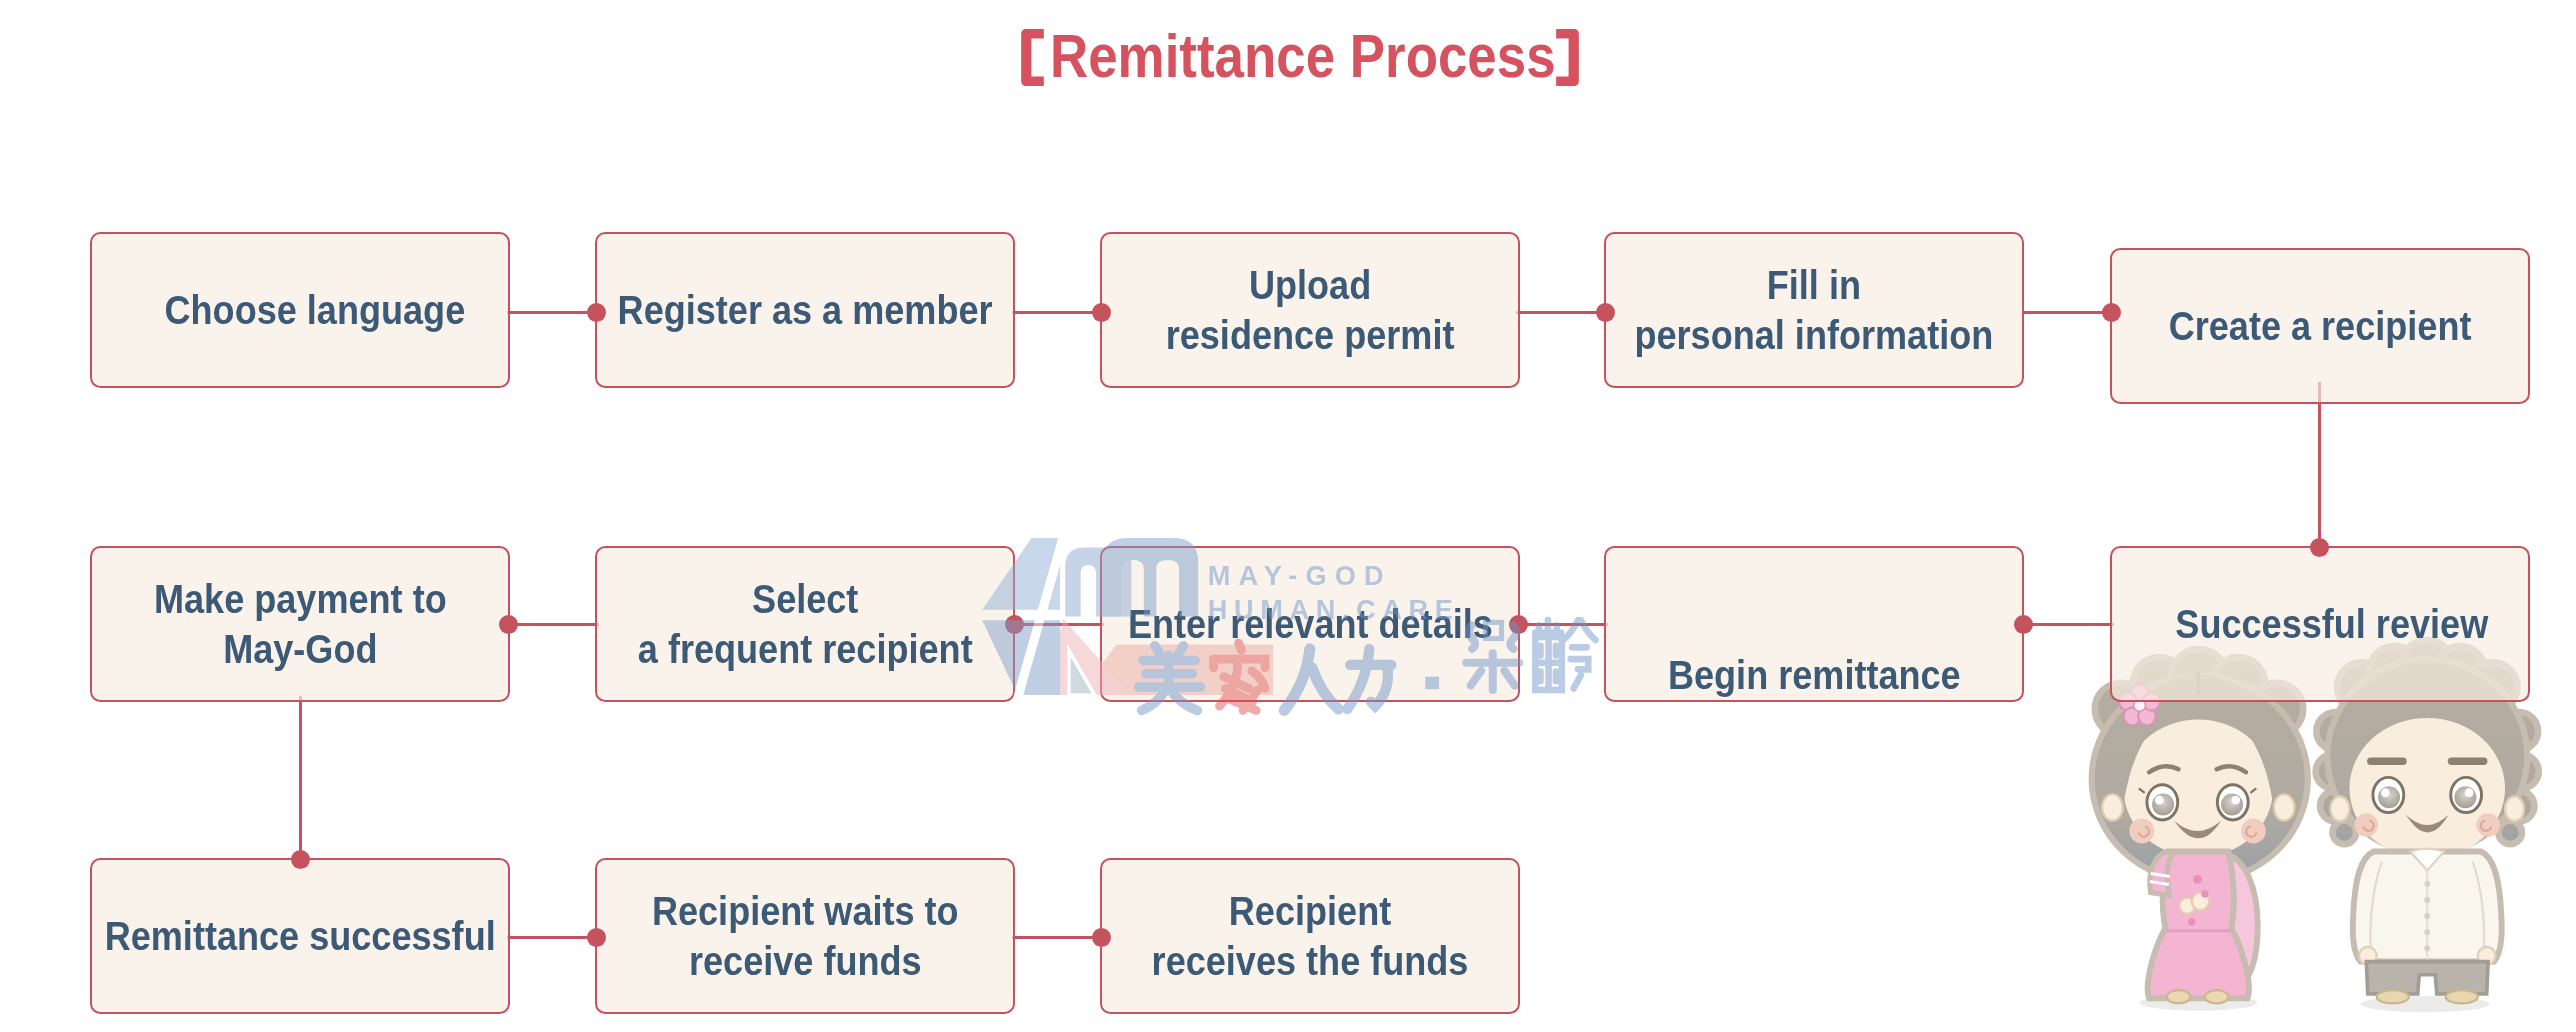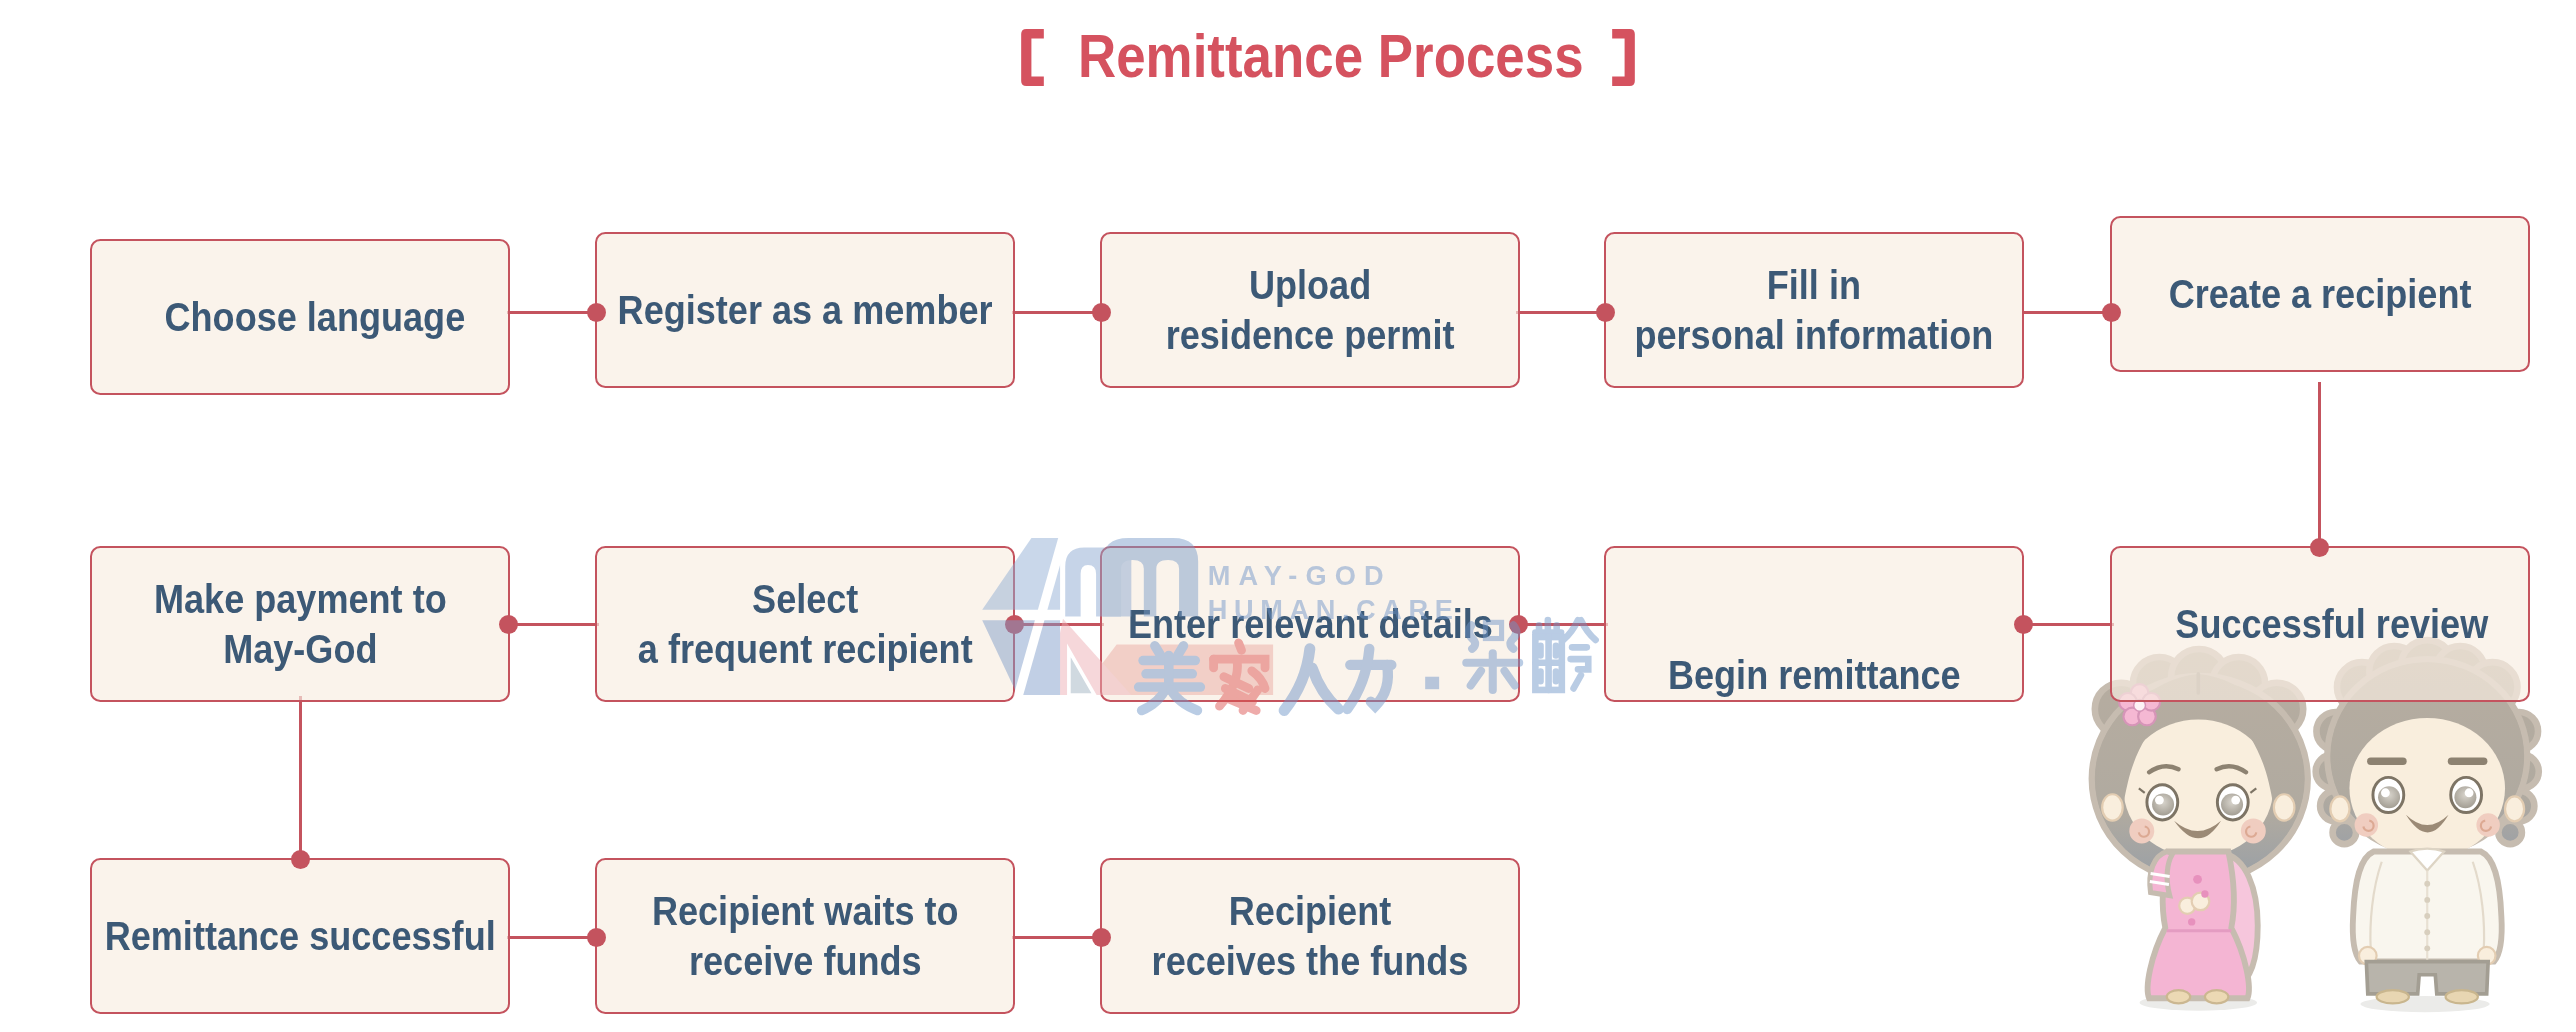--- a/index.html
+++ b/index.html
@@ -7,21 +7,21 @@
        font-family:"Liberation Sans",sans-serif;}
   .box{position:absolute;box-sizing:border-box;width:420px;height:156px;
        background:rgba(248,237,226,0.68);border:2.9px solid #c4535e;border-radius:10.3px;
        display:flex;align-items:center;justify-content:center;text-align:center;
        color:#3c5976;font-weight:bold;font-size:41px;line-height:50px;z-index:3;}
   .box span{display:inline-block;white-space:nowrap;transform:scaleX(0.88);transform-origin:50% 50%;}
   .hl{position:absolute;height:2.9px;background:#c4535e;z-index:2;}
   .vl{position:absolute;width:2.9px;background:#c4535e;z-index:2;}
   .dot{position:absolute;width:19px;height:19px;border-radius:50%;background:#c4535e;z-index:4;}
   .title{position:absolute;top:29px;left:1021px;height:57px;display:flex;align-items:center;
-         color:#d5525f;font-weight:bold;font-size:62px;z-index:3;gap:28px;}
+         color:#d5525f;font-weight:bold;font-size:62px;z-index:3;}
   .title .tx{display:inline-block;white-space:nowrap;transform:scaleX(0.853);transform-origin:0 50%;
              width:590px;margin-left:5.9px;position:relative;top:-2.2px;}
 </style>
 </head>
 <body>
   <div class="title">
     <svg width="23" height="57" viewBox="0 0 31 78">
       <path fill="#d5525f" d="M31,0 H7 Q0,0 0,7 V71 Q0,78 7,78 H31 V65 H14 V13 H31 Z"></path>
     </svg>
     <span class="tx">Remittance Process</span>
@@ -185,33 +185,33 @@
       <circle cx="3224" cy="1296" r="12" fill="#f9eedd" stroke="#e3cdb2" stroke-width="3"></circle>
       <circle cx="3386" cy="1296" r="12" fill="#f9eedd" stroke="#e3cdb2" stroke-width="3"></circle>
 
       <path d="M3222,1304 L3388,1304 L3386,1348 L3318,1348 L3316,1322 L3294,1322 L3292,1348 L3224,1348 Z" fill="#b8b4ab" stroke="#a39e93" stroke-width="5"></path>
 
       <ellipse cx="3258" cy="1352" rx="22" ry="9" fill="#e8d6b2" stroke="#c9b68e" stroke-width="3"></ellipse>
       <ellipse cx="3352" cy="1352" rx="22" ry="9" fill="#e8d6b2" stroke="#c9b68e" stroke-width="3"></ellipse>
     </g>
   </svg>
 
-  <div class="box" style="left:90px;top:239px;padding-left:30px;">
+  <div class="box" style="left:90px;top:232px;padding-left:30px;">
     <span>Choose language</span>
   </div>
   <div class="box" style="left:595px;top:232px;">
     <span>Register as a member</span>
   </div>
   <div class="box" style="left:1100px;top:232px;">
     <span>Upload<br>residence permit</span>
   </div>
   <div class="box" style="left:1604px;top:232px;">
     <span>Fill in<br>personal information</span>
   </div>
-  <div class="box" style="left:2110px;top:216px;">
+  <div class="box" style="left:2110px;top:248px;">
     <span>Create a recipient</span>
   </div>
 
   <div class="box" style="left:90px;top:546px;">
     <span>Make payment to<br>May-God</span>
   </div>
   <div class="box" style="left:595px;top:546px;align-items:center;">
     <span>Select<br>a frequent recipient</span>
   </div>
   <div class="box" style="left:1100px;top:546px;">

